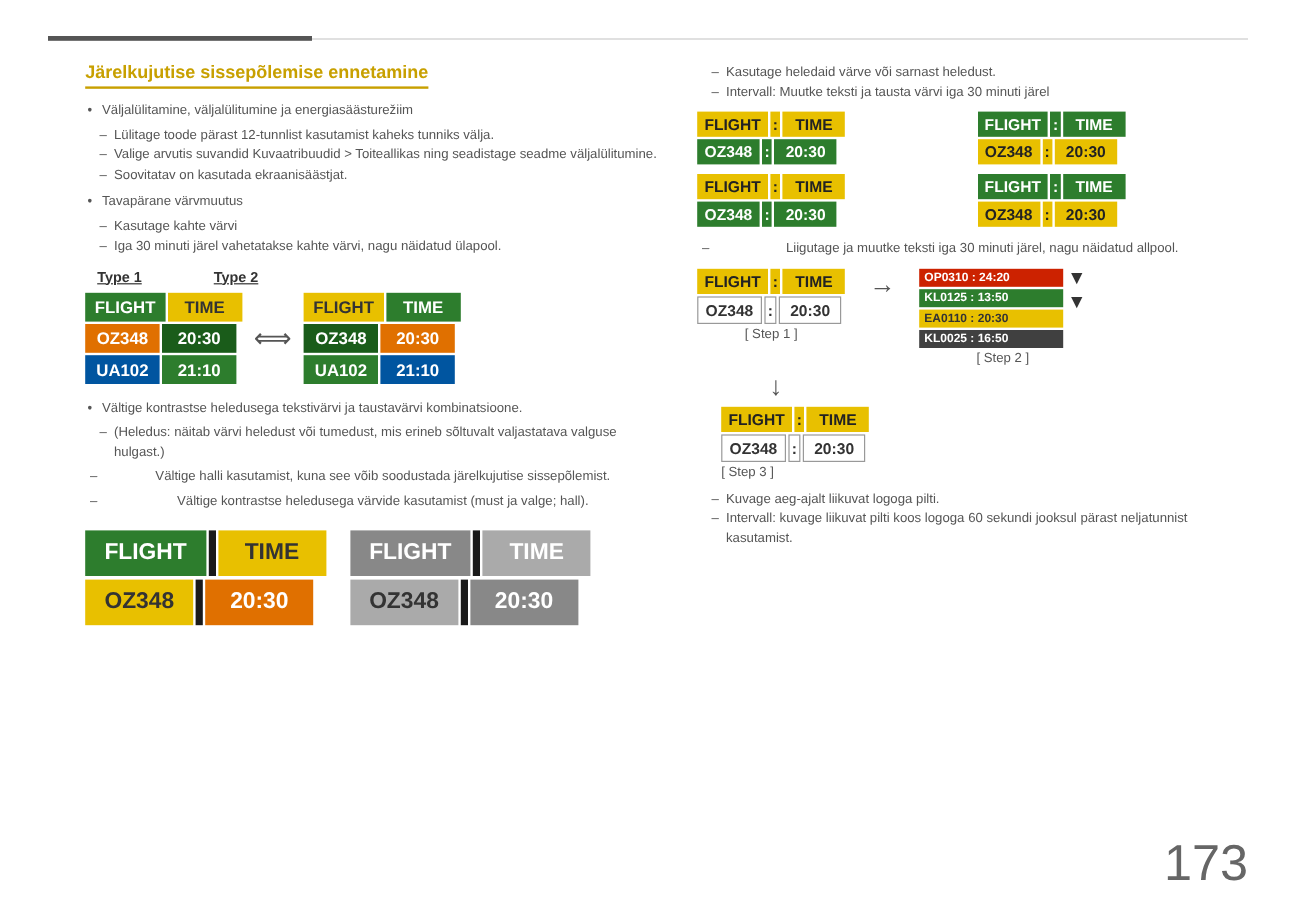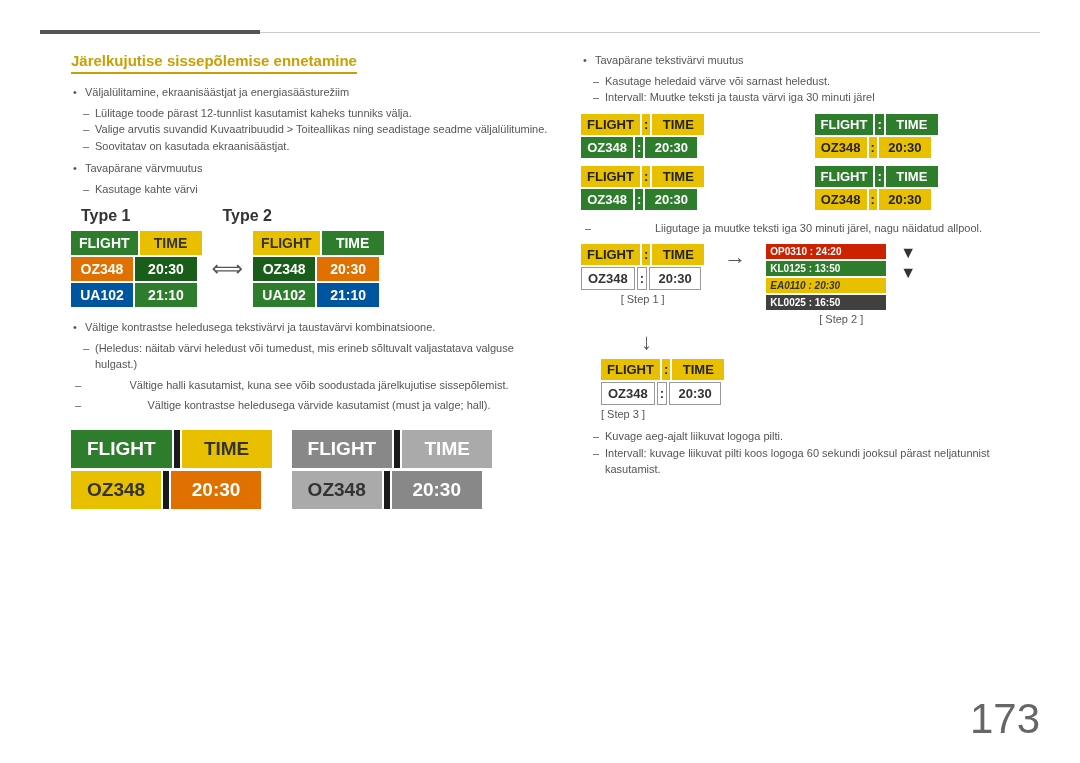--- a/index.html
+++ b/index.html
@@ -103,25 +103,26 @@
     }
     .sub-dash::before {
       content: '–';
       position: absolute;
       left: 12px;
     }
 
     
     .type-labels {
       display: flex;
-      gap: 92px;
+      gap: 60px;
       margin: 10px 0 6px 10px;
-      font-size: 16px;
+      font-size: 12px;
       font-weight: bold;
       color: #333;
+      text-decoration: underline;
     }
 
     
     .flight-display {
       display: inline-flex;
       flex-direction: column;
       gap: 2px;
     }
 
     .flight-row {
@@ -294,27 +295,28 @@
     <div class="top-rule-left"></div>
     <div class="top-rule-right"></div>
   </div>
 
   <div class="main-content">
 
     <div class="left-col">
       <div class="section-title">Järelkujutise sissepõlemise ennetamine</div>
 
 
-      <div class="bullet-item">Väljalülitamine, ekraanisäästjat ja energiasäästurežiim</div>
+      <div class="bullet-item">Väljalülitamine, väljalülitumine ja energiasäästurežiim</div>
       <div class="sub-dash">Lülitage toode pärast 12-tunnlist kasutamist kaheks tunniks välja.</div>
       <div class="sub-dash">Valige arvutis suvandid Kuvaatribuudid &gt; Toiteallikas ning seadistage seadme väljalülitumine.</div>
       <div class="sub-dash">Soovitatav on kasutada ekraanisäästjat.</div>
 
       <div class="bullet-item" style="margin-top:6px;">Tavapärane värvmuutus</div>
       <div class="sub-dash">Kasutage kahte värvi</div>
+      <div class="sub-dash">Iga 30 minuti järel vahetatakse kahte värvi, nagu näidatud ülapool.</div>
 
       
       <div class="type-labels">
         <span>Type 1</span>
         <span>Type 2</span>
       </div>
 
       
       <div class="type-comparison">
 
@@ -382,21 +384,20 @@
           <div class="flight-row">
             <div class="large-cell" style="background:#aaa;color:#333;font-size:19px;min-width:90px;">OZ348</div>
             <div style="width:6px;background:#1a1a1a;"></div>
             <div class="large-cell" style="background:#888;color:#fff;font-size:19px;min-width:90px;">20:30</div>
           </div>
         </div>
       </div>
     </div>
 
     <div class="right-col">
-      <div class="right-bullet">Tavapärane tekstivärvi muutus</div>
       <div class="sub-dash">Kasutage heledaid värve või sarnast heledust.</div>
       <div class="sub-dash">Intervall: Muutke teksti ja tausta värvi iga 30 minuti järel</div>
 
       <div class="flight-grid" style="margin-top:8px;">
 
         <div class="mini-board">
           <div class="mini-row">
             <div class="mini-cell mc-yellow" style="min-width:52px;">FLIGHT</div>
             <div class="mini-cell mc-yellow" style="min-width:8px;padding:3px 2px;">:</div>
             <div class="mini-cell mc-yellow" style="min-width:52px;">TIME</div>
@@ -466,30 +467,30 @@
             </div>
           </div>
           <div class="step-label">[ Step 1 ]</div>
         </div>
 
         <div style="display:flex;align-items:center;padding-bottom:18px;">
           <span style="font-size:22px;color:#555;">→</span>
         </div>
 
         <div class="step-block">
-          <div style="display:flex;align-items:flex-start;gap:14px;">
+          <div style="display:flex;align-items:flex-start;gap:3px;">
             <div class="mini-board" style="min-width:120px;">
               <div class="mini-row" style="background:#cc2200;">
                 <div style="font-size:10px;color:#fff;font-weight:bold;padding:2px 4px;width:100%;">OP0310 : 24:20</div>
               </div>
               <div class="mini-row" style="background:#2d7d2d;">
                 <div style="font-size:10px;color:#fff;font-weight:bold;padding:2px 4px;width:100%;">KL0125 : 13:50</div>
               </div>
               <div class="mini-row" style="background:#e8c000;">
-                <div style="font-size:10px;color:#333;font-weight:bold;padding:2px 4px;width:100%;font-style:italic;">EA0110 : 20:30</div>
+                <div style="font-size:10px;color:#333;font-weight:bold;padding:2px 4px;width:100%;">EA0110 : 20:30</div>
               </div>
               <div class="mini-row" style="background:#404040;">
                 <div style="font-size:10px;color:#fff;font-weight:bold;padding:2px 4px;width:100%;">KL0025 : 16:50</div>
               </div>
             </div>
             <div class="scroll-arrows">
               <span style="font-size:16px;font-weight:bold;">▼</span>
               <span style="font-size:16px;font-weight:bold;">▼</span>
             </div>
           </div>

